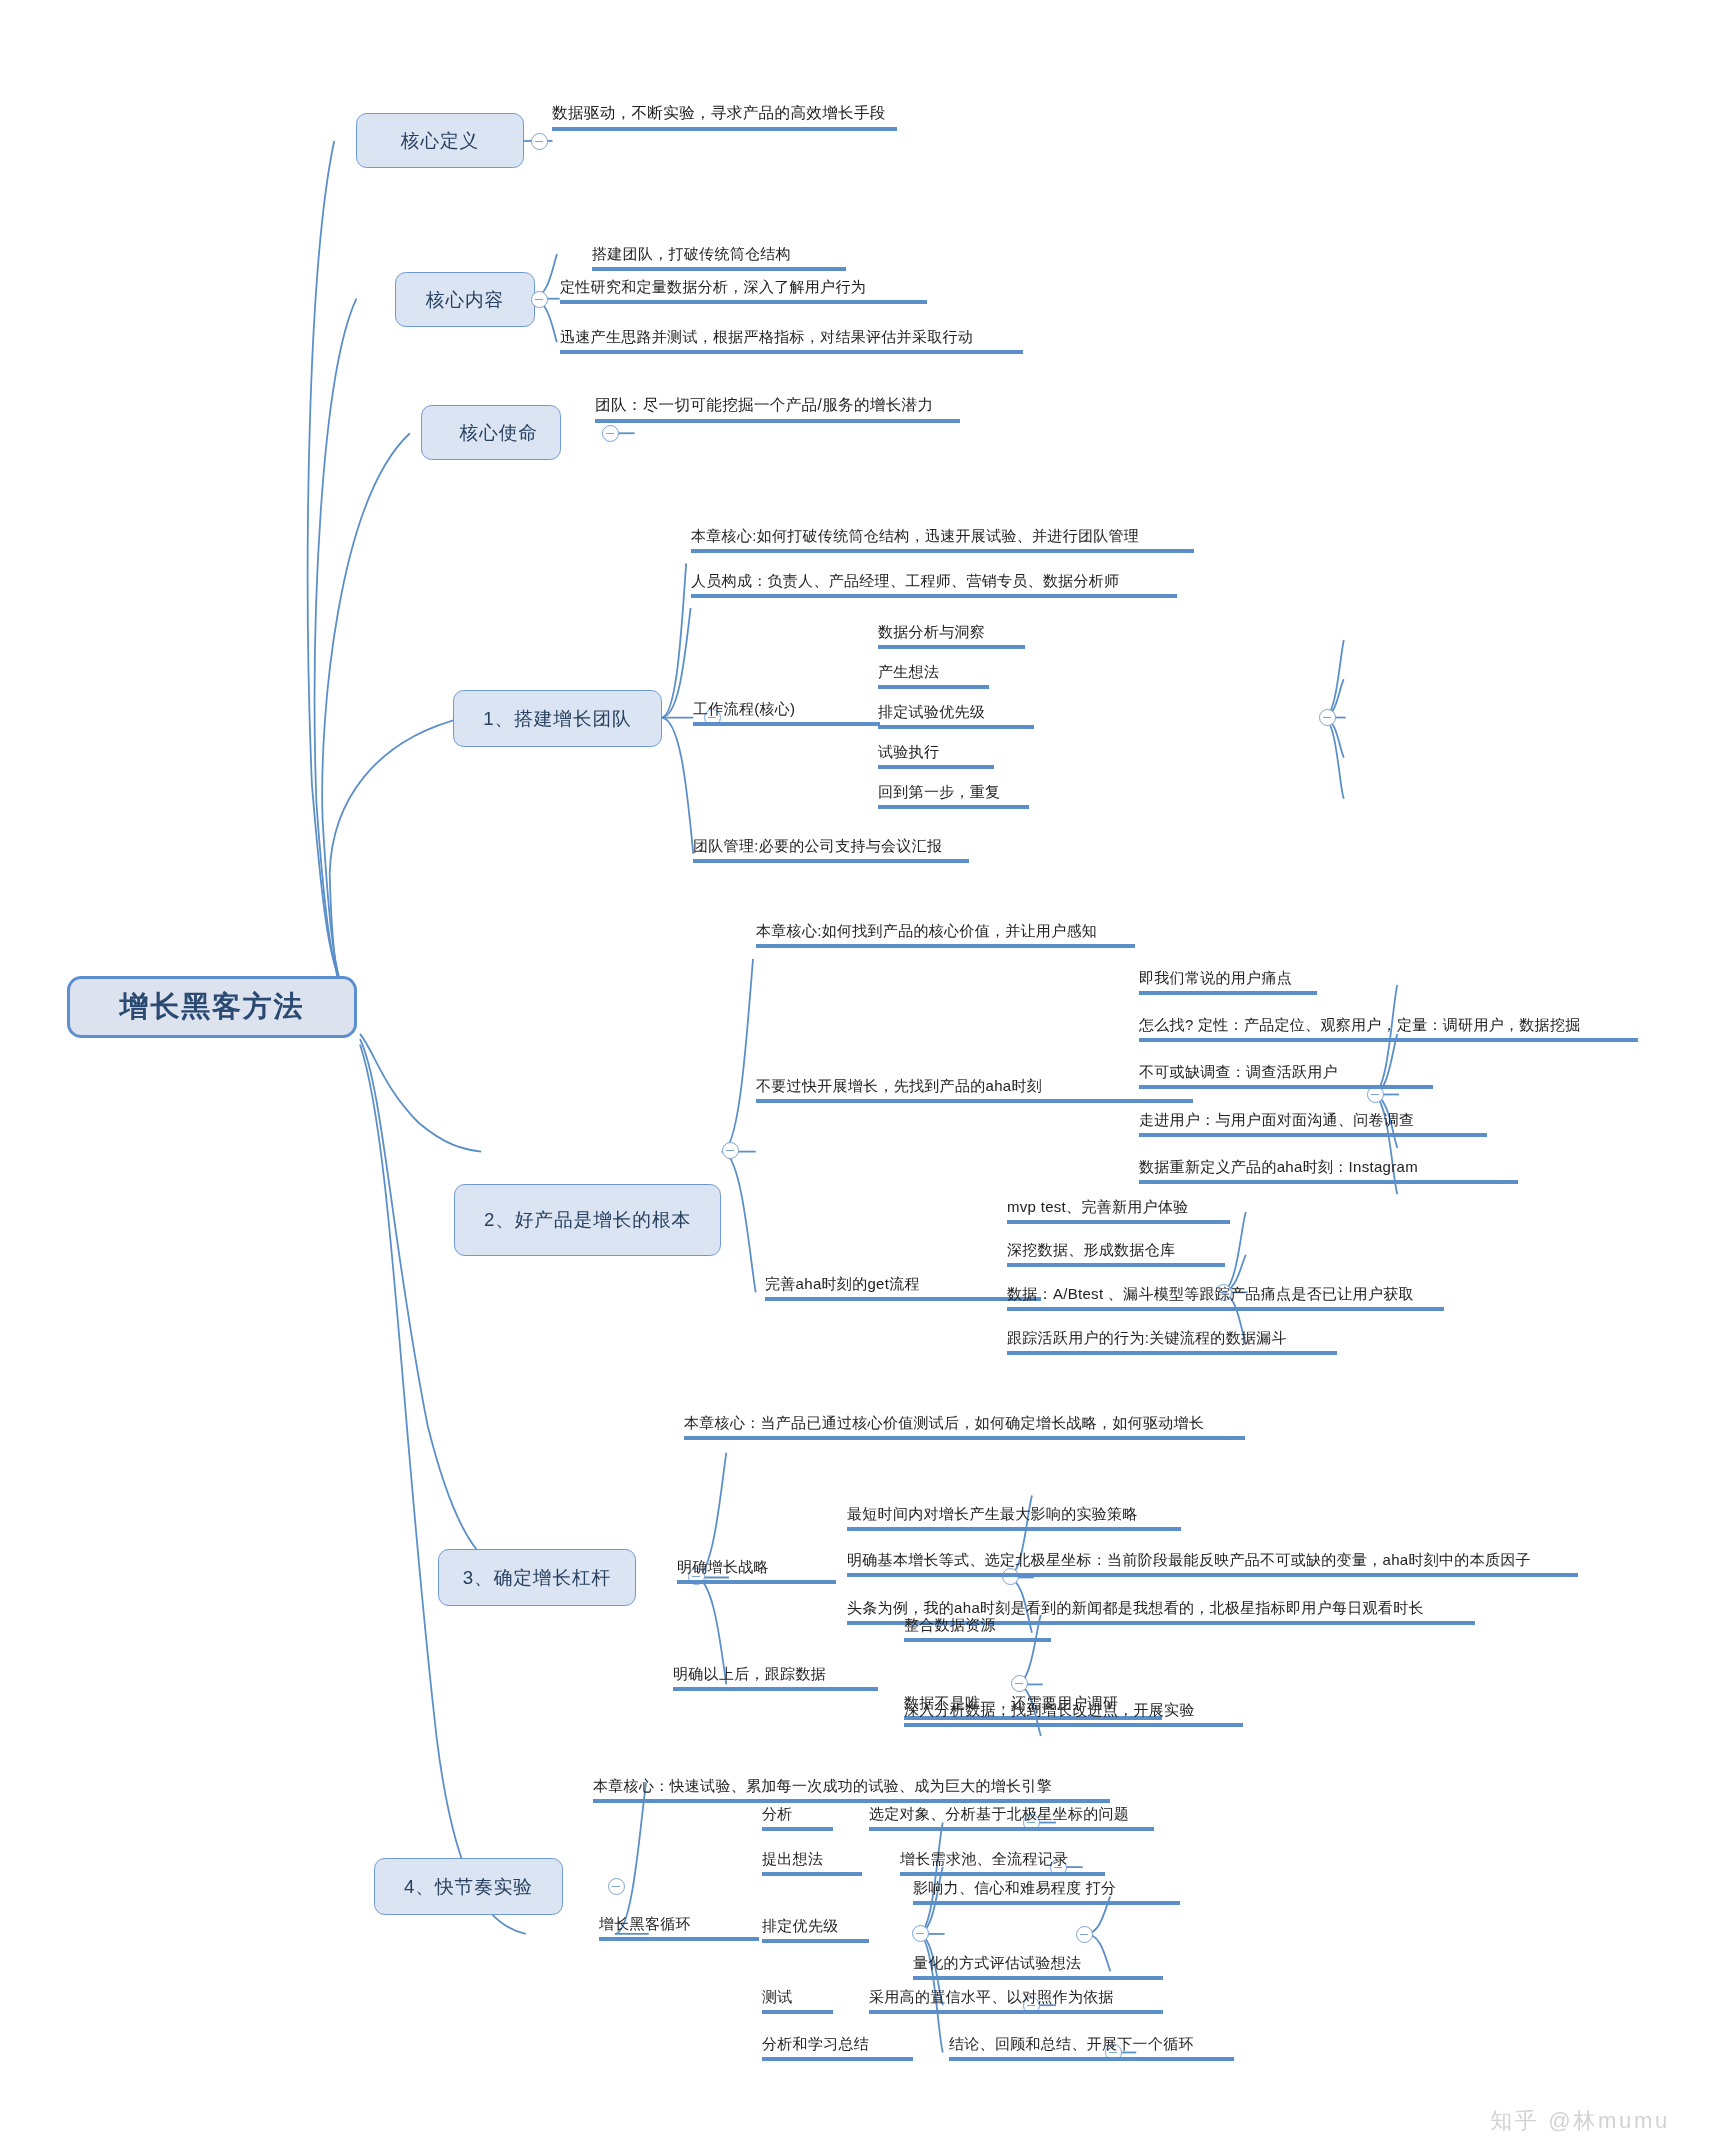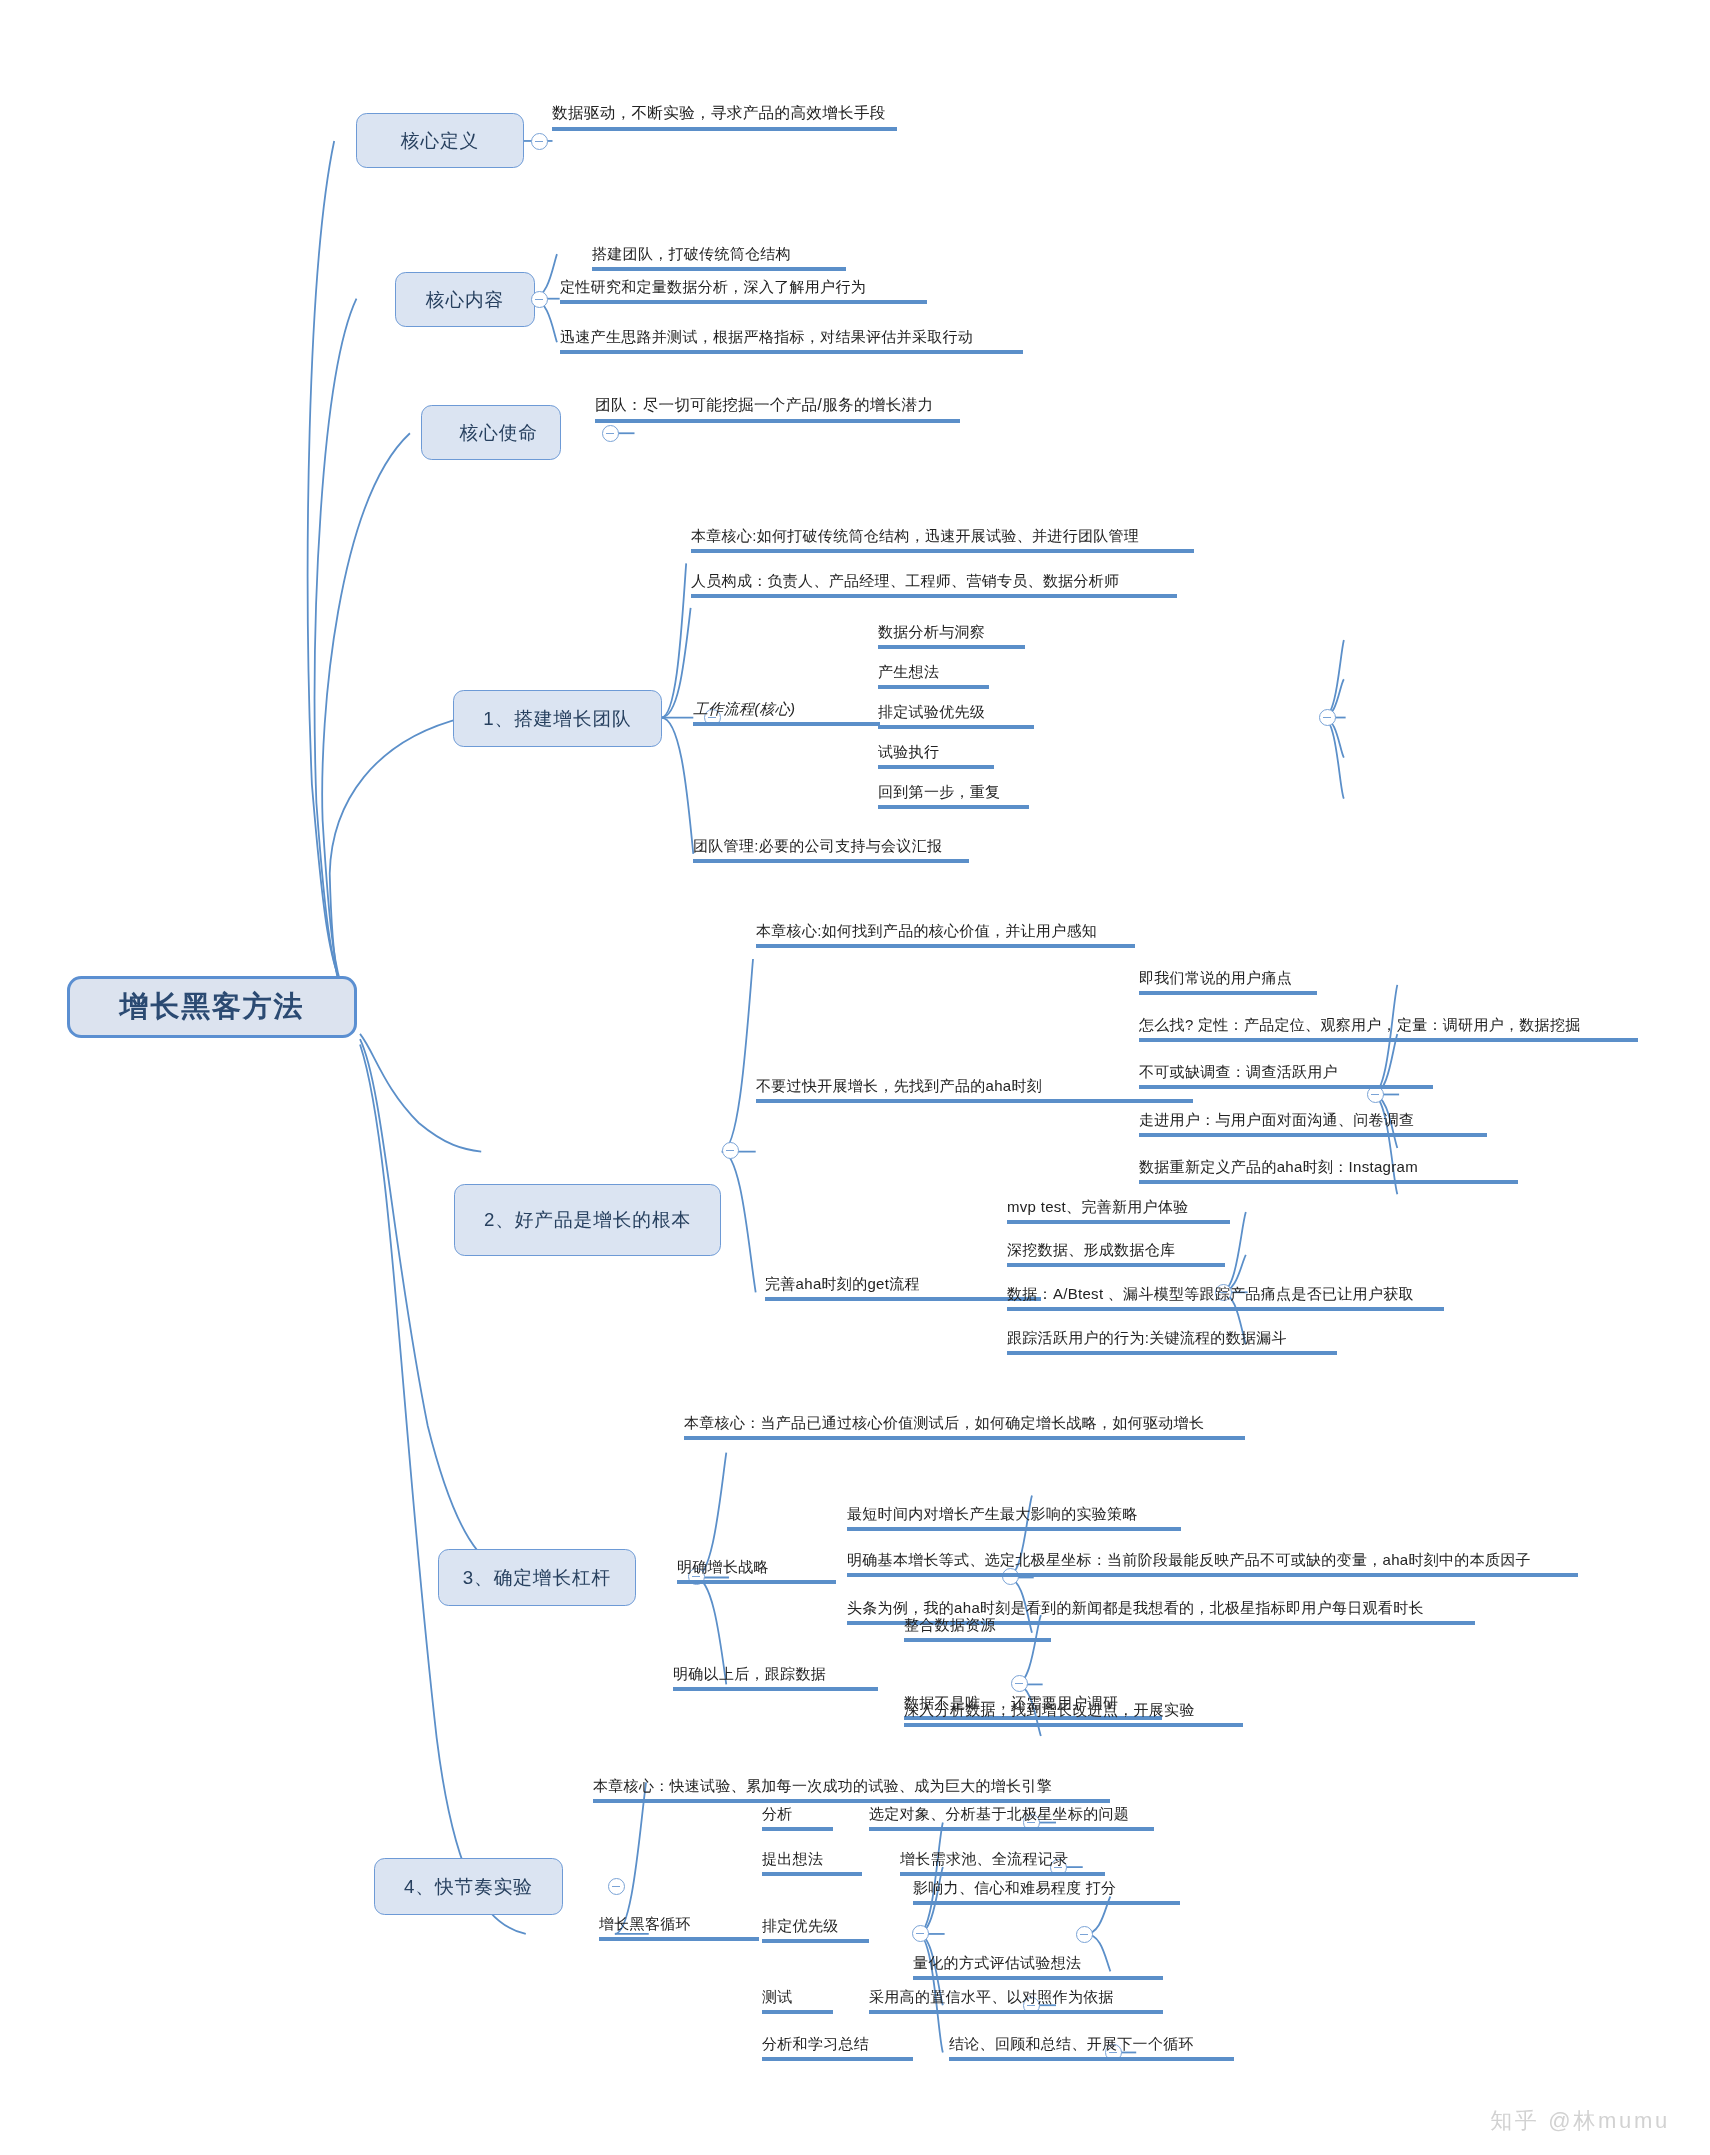--- a/index.html
+++ b/index.html
@@ -192,21 +192,21 @@
   <div class="box-node" style="left:421px;top:405px;width:140px;height:55px;padding-left:28px;">核心使命</div>
   <div class="toggle" style="left:602px;top:425px;"></div>
   <div class="uline lg" style="left:595px;top:397px;width:365px;">团队：尽一切可能挖掘一个产品/服务的增长潜力</div>
 
   <div class="box-node" style="left:453px;top:690px;width:209px;height:57px;">1、搭建增长团队</div>
   <div class="toggle" style="left:704px;top:709px;"></div>
 
   <div class="uline" style="left:691px;top:528px;width:503px;">本章核心:如何打破传统筒仓结构，迅速开展试验、并进行团队管理</div>
   <div class="uline" style="left:691px;top:573px;width:486px;">人员构成：负责人、产品经理、工程师、营销专员、数据分析师</div>
 
-  <div class="uline" style="left:693px;top:701px;width:187px;font-style:italic;">工作流程(核心)</div>
+  <div class="uline" style="left:693px;top:701px;width:187px;">工作流程(核心)</div>
   <div class="toggle" style="left:1319px;top:709px;"></div>
 
   <div class="uline" style="left:878px;top:624px;width:147px;">数据分析与洞察</div>
   <div class="uline" style="left:878px;top:664px;width:111px;">产生想法</div>
   <div class="uline" style="left:878px;top:704px;width:156px;">排定试验优先级</div>
   <div class="uline" style="left:878px;top:744px;width:116px;">试验执行</div>
   <div class="uline" style="left:878px;top:784px;width:151px;">回到第一步，重复</div>
 
   <div class="uline" style="left:693px;top:838px;width:276px;">团队管理:必要的公司支持与会议汇报</div>
 

